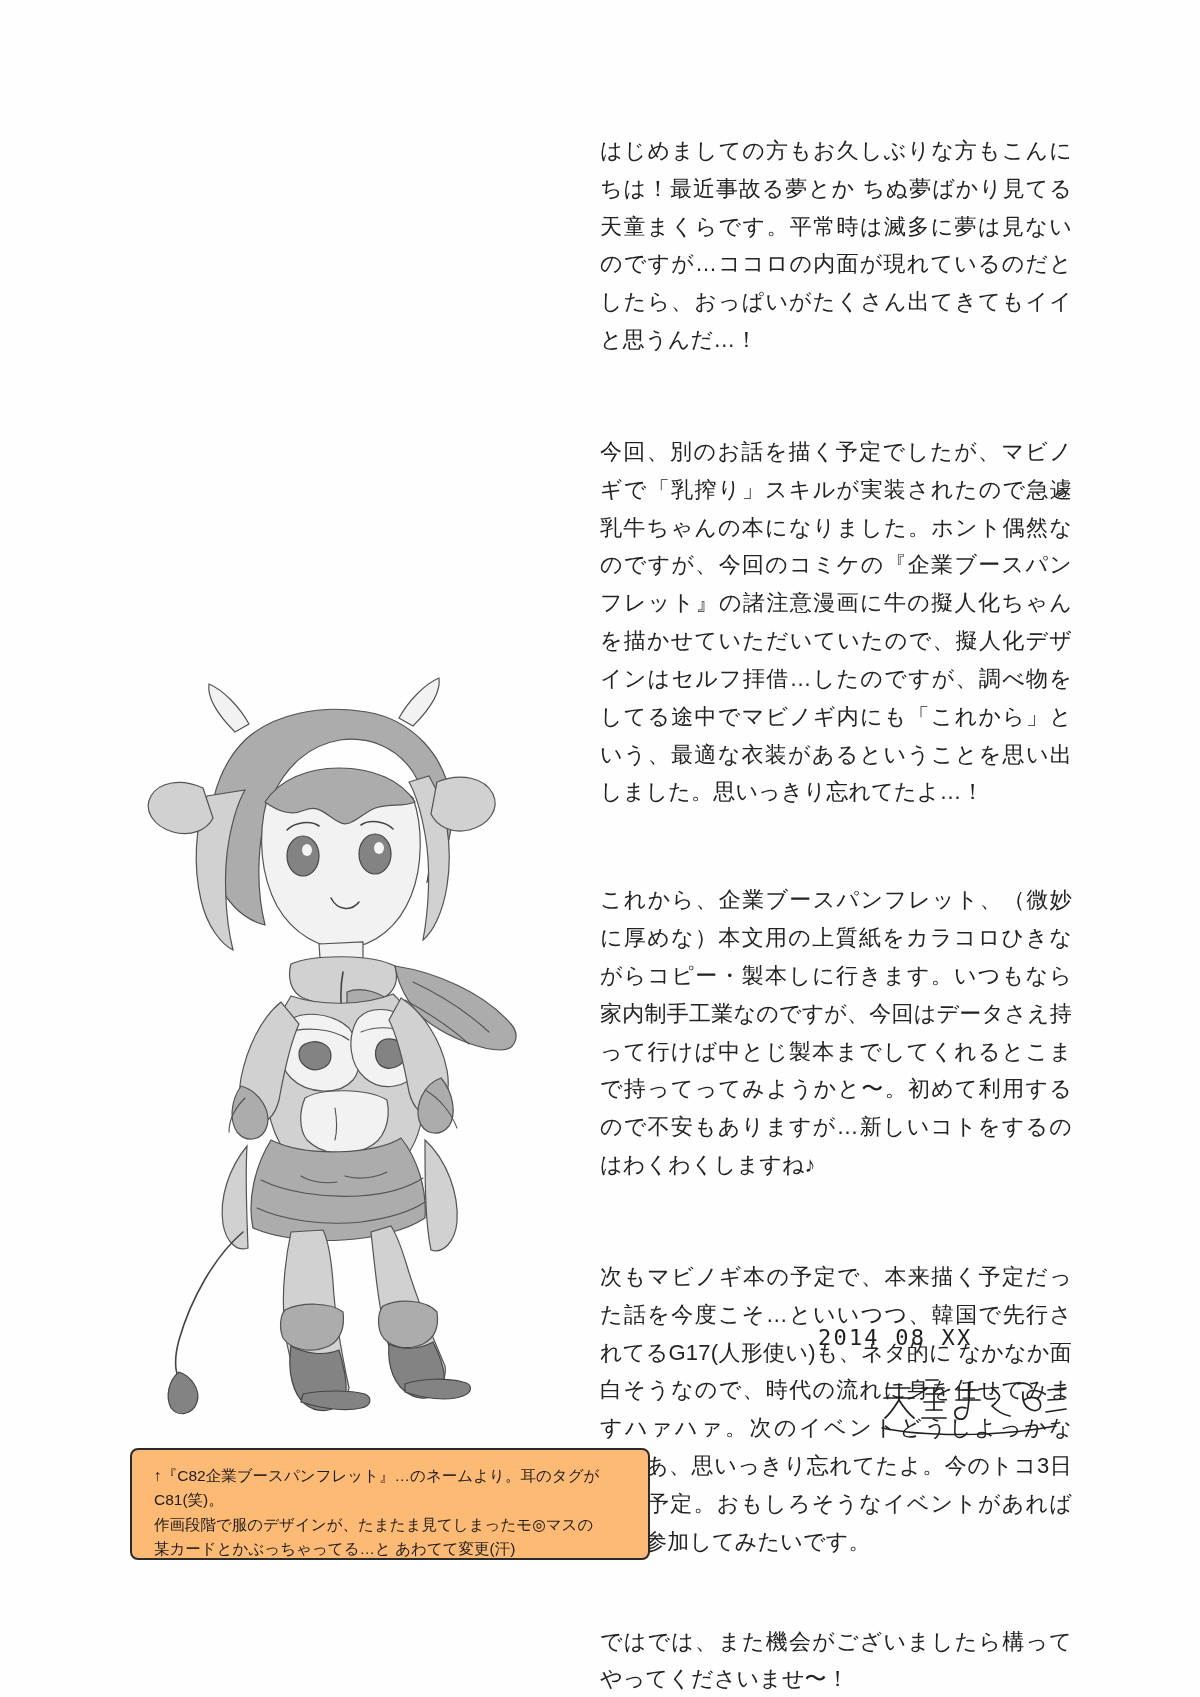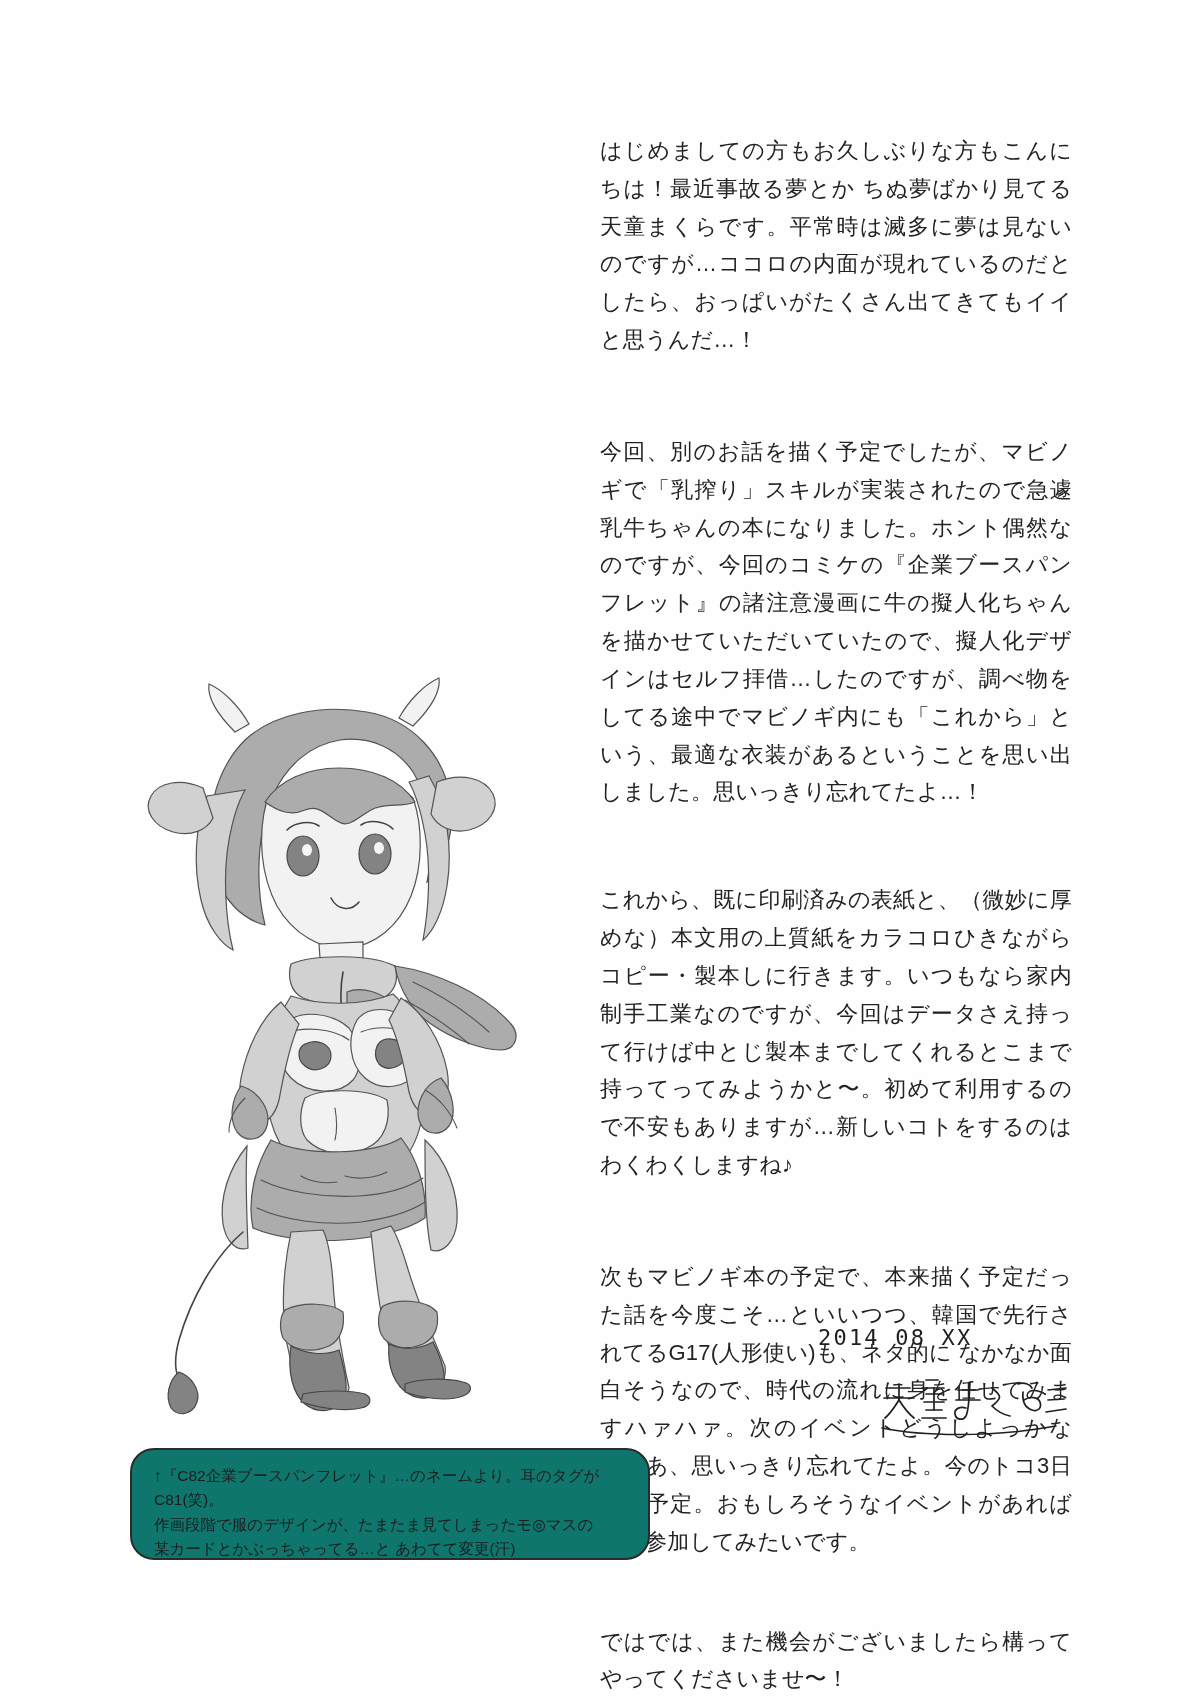--- a/index.html
+++ b/index.html
@@ -66,22 +66,22 @@
   }
 
   
   .caption-bubble {
     position: absolute;
     left: 130px;
     top: 1448px;
     width: 520px;
     height: 112px;
     border: 2px solid #2b2b2b;
-    border-radius: 24px;
-    background: #0f766e;
+    border-radius: 8px;
+    background: #fdba74;
     box-sizing: border-box;
   }
   .caption-inner {
     position: absolute;
     left: 22px;
     top: 14px;
     right: 18px;
     font-size: 15.5px;
     line-height: 1.58;
     color: #1d1d1d;
@@ -206,21 +206,21 @@
         <path class="sketch-stroke-thin" d="M150 478 C140 488 134 500 134 512"></path>
         <path class="sketch-stroke-thin" d="M250 556 C262 560 280 558 292 552"></path>
         <path class="sketch-stroke-thin" d="M206 556 C216 562 230 564 242 562"></path>
       </g>
     </svg>
   </div>
 
   <div class="text-col">
     <p class="para p1">はじめましての方もお久しぶりな方もこんにちは！最近事故る夢とか ちぬ夢ばかり見てる天童まくらです。平常時は滅多に夢は見ないのですが…ココロの内面が現れているのだとしたら、おっぱいがたくさん出てきてもイイと思うんだ…！</p>
     <p class="para p2">今回、別のお話を描く予定でしたが、マビノギで「乳搾り」スキルが実装されたので急遽 乳牛ちゃんの本になりました。ホント偶然なのですが、今回のコミケの『企業ブースパンフレット』の諸注意漫画に牛の擬人化ちゃんを描かせていただいていたので、擬人化デザインはセルフ拝借…したのですが、調べ物をしてる途中でマビノギ内にも「これから」という、最適な衣装があるということを思い出しました。思いっきり忘れてたよ…！</p>
-    <p class="para p3">これから、既に印刷済みの表紙と、（微妙に厚めな）本文用の上質紙をカラコロひきながらコピー・製本しに行きます。いつもなら家内制手工業なのですが、今回はデータさえ持って行けば中とじ製本までしてくれるとこまで持ってってみようかと〜。初めて利用するので不安もありますが…新しいコトをするのはわくわくしますね♪</p>
+    <p class="para p3">これから、企業ブースパンフレット、（微妙に厚めな）本文用の上質紙をカラコロひきながらコピー・製本しに行きます。いつもなら家内制手工業なのですが、今回はデータさえ持って行けば中とじ製本までしてくれるとこまで持ってってみようかと〜。初めて利用するので不安もありますが…新しいコトをするのはわくわくしますね♪</p>
     <p class="para p4">次もマビノギ本の予定で、本来描く予定だった話を今度こそ…といいつつ、韓国で先行されてるG17(人形使い)も、ネタ的に なかなか面白そうなので、時代の流れに身を任せてみますハァハァ。次のイベントどうしよっかなぁ…あ、思いっきり忘れてたよ。今のトコ3日目の予定。おもしろそうなイベントがあれば秋も参加してみたいです。</p>
     <p class="para p5">ではでは、また機会がございましたら構ってやってくださいませ〜！</p>
   </div>
 
   <div class="date-line">2014 08 XX</div>
 
   <div class="signature">
     <svg viewBox="0 0 190 74" width="190" height="74" xmlns="http://www.w3.org/2000/svg">
       <g fill="none" stroke="#1f1f1f" stroke-width="1.7" stroke-linecap="round" stroke-linejoin="round">
 

